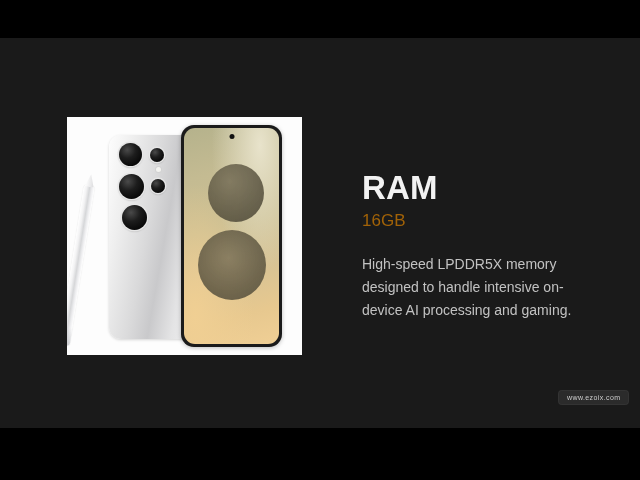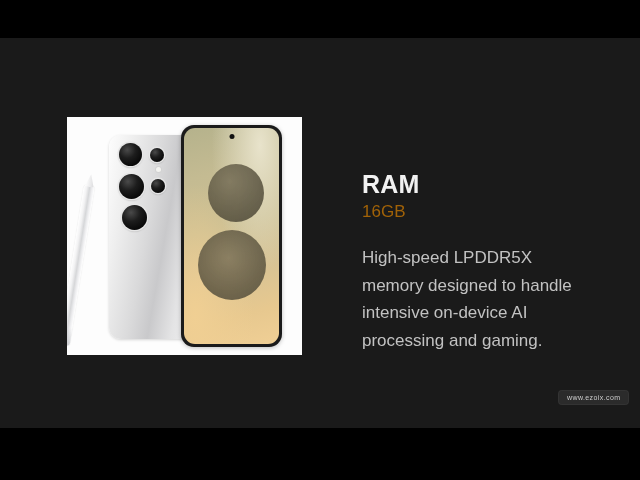--- a/index.html
+++ b/index.html
@@ -175,36 +175,36 @@
 
   
   .text-col {
     position: absolute;
     left: 362px;
     top: 132px;   
     width: 240px;
   }
   .spec-title {
     margin: 0;
-    font-size: 25px;
+    font-size: 33px;
     font-weight: 700;
     letter-spacing: 0.2px;
     color: #f2f2f2;
     line-height: 1.12;
   }
   .spec-value {
     margin: 4px 0 0 0;
     font-size: 17px;
     font-weight: 400;
     color: #a16207;
     line-height: 1.2;
   }
   .spec-desc {
     margin: 22px 0 0 0;
-    font-size: 17px;
+    font-size: 14px;
     font-weight: 400;
     color: #c2c2c2;
     line-height: 1.62;
     width: 236px;
   }
 
   
   .watermark {
     position: absolute;
     left: 559px;

